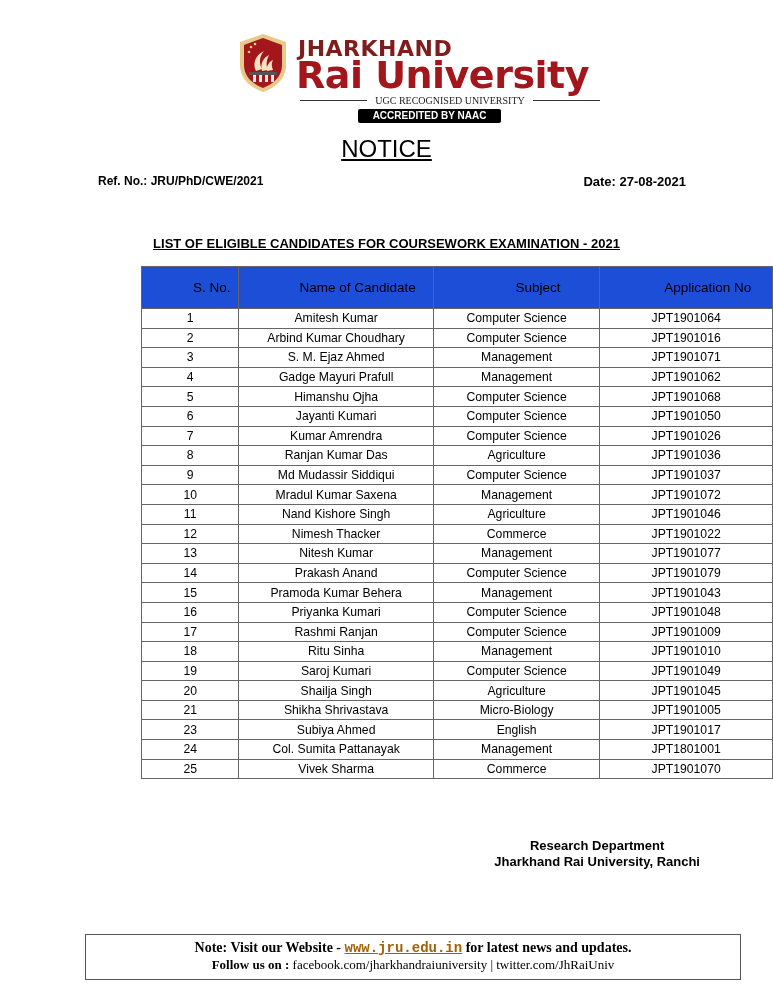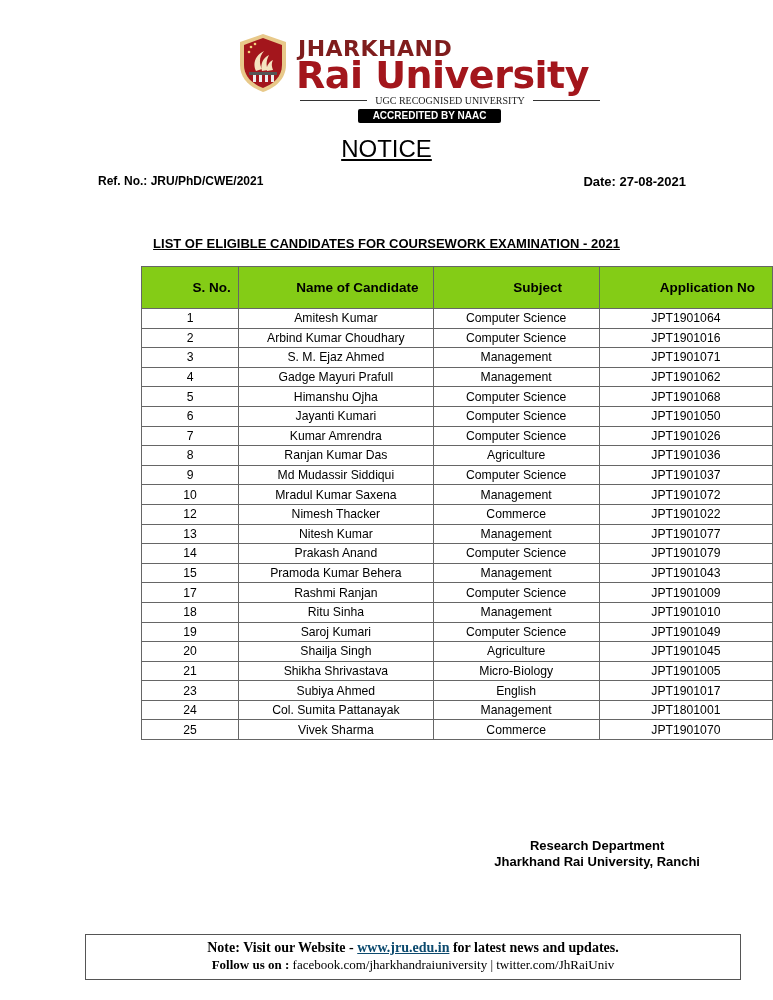--- a/index.html
+++ b/index.html
@@ -13,30 +13,30 @@
   .logo-ugc { position:absolute; left:62px; top:62px; width:300px; display:flex; align-items:center; gap:8px; font-family:"Liberation Serif", serif; font-size:10px; color:#222; }
   .logo-ugc .ln { flex:1; height:1px; background:#333; }
   .logo-naac { position:absolute; left:120px; top:76px; width:143px; height:14px; background:#000000; color:#fff; font-size:10px; font-weight:bold; text-align:center; line-height:14px; border-radius:2px; }
 
   .notice-title { position:absolute; left:0; right:0; top:135px; text-align:center; font-size:24px; text-decoration:underline; }
   .ref { position:absolute; left:98px; top:174px; font-size:12px; font-weight:bold; }
   .date { position:absolute; right:87px; top:174px; font-size:13px; font-weight:bold; }
   .list-title { position:absolute; left:0; right:0; top:236px; text-align:center; font-size:13px; font-weight:bold; text-decoration:underline; }
 
   table.cands { position:absolute; left:141px; top:266px; border-collapse:collapse; font-size:12.2px; }
-  table.cands th { background:#84cc16; height:39px; font-weight:bold; font-size:13.5px; border:1px solid #666;padding-left:44px; }
+  table.cands th { background:#1d4ed8; height:39px; font-weight:normal; font-size:13.5px; border:1px solid #666;padding-left:44px; }
   table.cands td { height:18.6px; border:1px solid #666; text-align:center; padding:0; }
   .c1 { width:56px; } .c2 { width:162px; } .c3 { width:132px; } .c4 { width:136px; }
 
   .sign { position:absolute; right:73px; top:838px; text-align:right; font-size:13px; font-weight:bold; line-height:16px; }
   .sign div { text-align:center; }
 
   .footer-box { position:absolute; left:85px; top:934px; width:654px; height:44px; border:1px solid #555; text-align:center; font-family:"Liberation Serif", serif; }
   .footer-line1 { font-size:14px; font-weight:bold; margin-top:5px; }
-  .footer-line1 a { color:#0c4a6e; text-decoration:underline; }
+  .footer-line1 a { color:#a16207; text-decoration:underline;font-family:Liberation Mono, monospace; }
   .footer-line2 { font-size:13px; margin-top:1px; }
   .footer-line2 b { font-weight:bold;margin-top:20px; }
 </style>
 </head>
 <body>
 
 <div class="logo">
   <svg class="shield" viewBox="0 0 50 60">
     <path d="M25 1 L48 9 L48 32 C48 46 37 55 25 59 C13 55 2 46 2 32 L2 9 Z" fill="#e8c98a"></path>
     <path d="M25 5 L44 12 L44 32 C44 44 35 51 25 55 C15 51 6 44 6 32 L6 12 Z" fill="#a3161c"></path>
@@ -131,20 +131,26 @@
         <td>Computer Science</td>
         <td>JPT1901037</td>
       </tr>
       <tr>
         <td>10</td>
         <td>Mradul Kumar Saxena</td>
         <td>Management</td>
         <td>JPT1901072</td>
       </tr>
       <tr>
+        <td>11</td>
+        <td>Nand Kishore Singh</td>
+        <td>Agriculture</td>
+        <td>JPT1901046</td>
+      </tr>
+      <tr>
         <td>12</td>
         <td>Nimesh Thacker</td>
         <td>Commerce</td>
         <td>JPT1901022</td>
       </tr>
       <tr>
         <td>13</td>
         <td>Nitesh Kumar</td>
         <td>Management</td>
         <td>JPT1901077</td>
@@ -153,20 +159,26 @@
         <td>14</td>
         <td>Prakash Anand</td>
         <td>Computer Science</td>
         <td>JPT1901079</td>
       </tr>
       <tr>
         <td>15</td>
         <td>Pramoda Kumar Behera</td>
         <td>Management</td>
         <td>JPT1901043</td>
+      </tr>
+      <tr>
+        <td>16</td>
+        <td>Priyanka Kumari</td>
+        <td>Computer Science</td>
+        <td>JPT1901048</td>
       </tr>
       <tr>
         <td>17</td>
         <td>Rashmi Ranjan</td>
         <td>Computer Science</td>
         <td>JPT1901009</td>
       </tr>
       <tr>
         <td>18</td>
         <td>Ritu Sinha</td>

